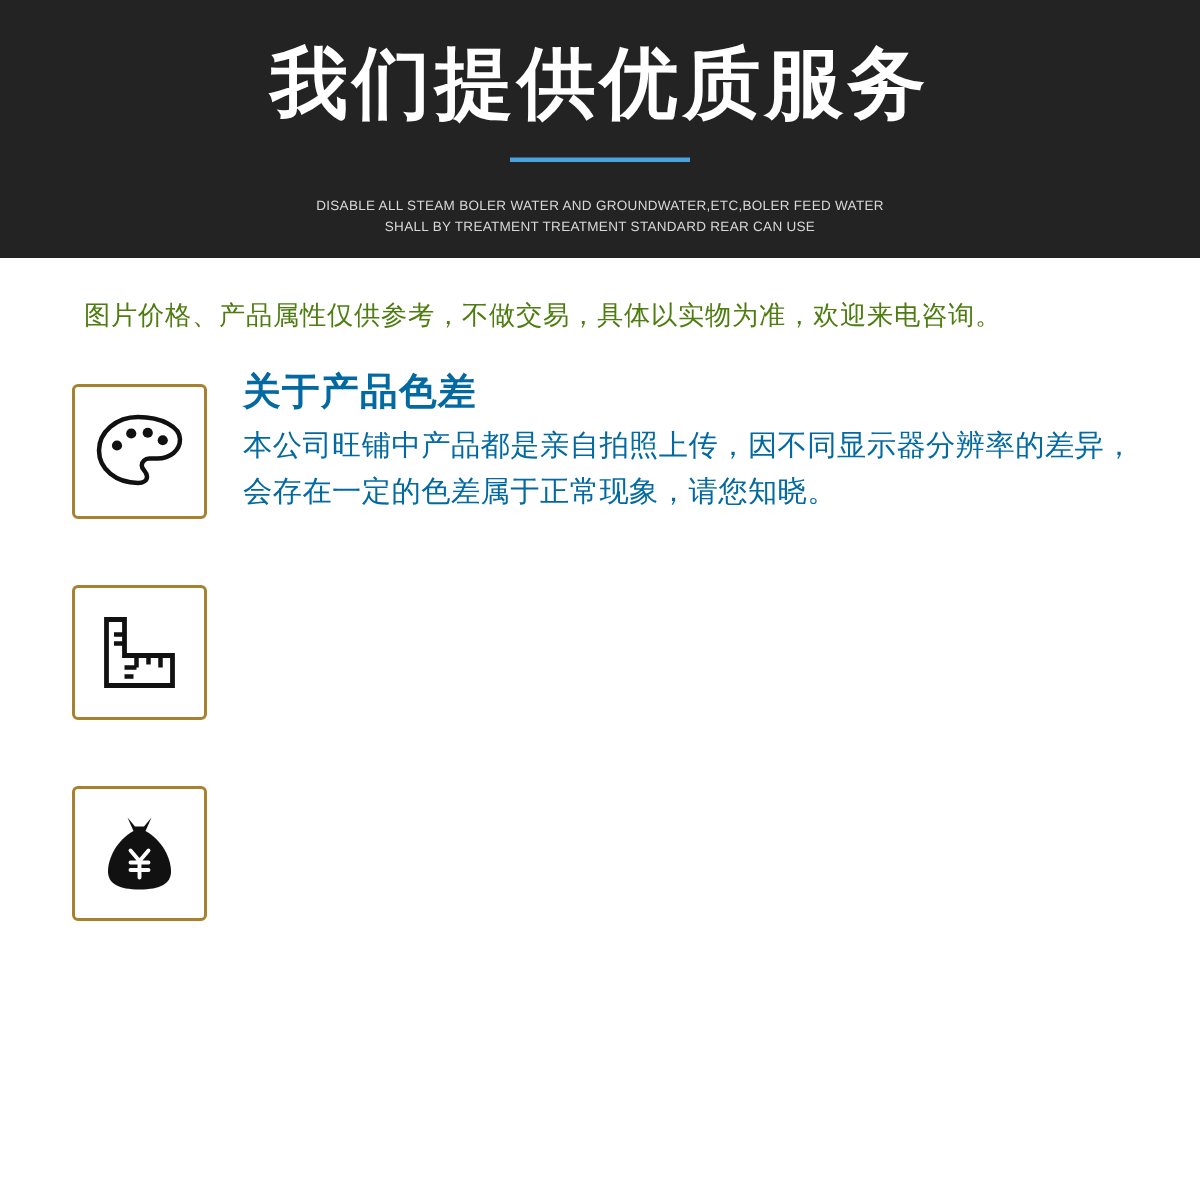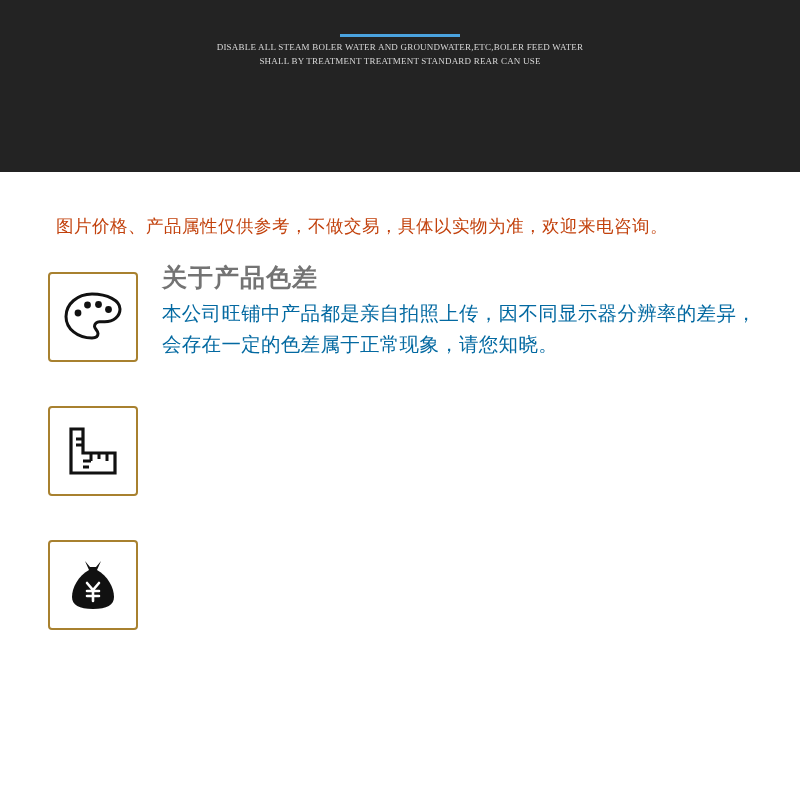--- a/index.html
+++ b/index.html
@@ -42,35 +42,35 @@
     margin: 0;
     padding-top: 6px;
   }
   .banner-rule {
     width: 120px;
     height: 3px;
     background: #4aa3df;
     margin: 16px auto 0 auto;
   }
   .banner-sub {
-    margin-top: 4px;
+    margin-top: 23px;
     color: #d8d8d8;
     font-size: 9px;
     letter-spacing: 0.2px;
     line-height: 1.55;
-    font-family: Liberation Serif, serif;
+    font-family: Liberation Sans, sans-serif;
   }
 
   
   .notice {
     box-sizing: border-box;
     width: 800px;
-    padding: 42px 46px 16px 56px;
+    padding: 26px 46px 16px 56px;
     font-size: 17.5px;
-    color: #c2410c;
+    color: #4d7c0f;
     letter-spacing: 0.5px;
     font-family: "Liberation Sans", sans-serif;
   }
 
   
   .sections {
     box-sizing: border-box;
     padding: 6px 30px 0 48px;
   }
   .section {
@@ -92,21 +92,21 @@
     background: #ffffff;
   }
   .icon-box svg {
     display: block;
   }
   .sec-body {
     flex: 1 1 auto;
     padding-right: 8px;
   }
   .sec-title {
-    color: #737373;
+    color: #0369a1;
     font-size: 25px;
     font-weight: bold;
     letter-spacing: 1px;
     margin: 0 0 6px 0;
     line-height: 1.2;
     font-family: "Liberation Sans", sans-serif;
   }
   .sec-text {
     color: #0369a1;
     font-size: 19.5px;
@@ -119,20 +119,21 @@
   .section--color .sec-body { padding-top: 2px; }
   .section--size .icon-box { margin-top: 14px; }
   .section--price .icon-box { margin-top: 14px; }
 </style>
 </head>
 <body>
 
 <div class="page">
 
   <div class="banner">
+    <div class="banner-title">我们提供优质服务</div>
     <div class="banner-rule"></div>
     <div class="banner-sub">
       <div>DISABLE ALL STEAM BOLER WATER AND GROUNDWATER,ETC,BOLER FEED  WATER</div>
       <div>SHALL BY TREATMENT TREATMENT STANDARD REAR CAN USE</div>
     </div>
   </div>
 
   <div class="notice">图片价格、产品属性仅供参考，不做交易，具体以实物为准，欢迎来电咨询。</div>
 
   <div class="sections">

